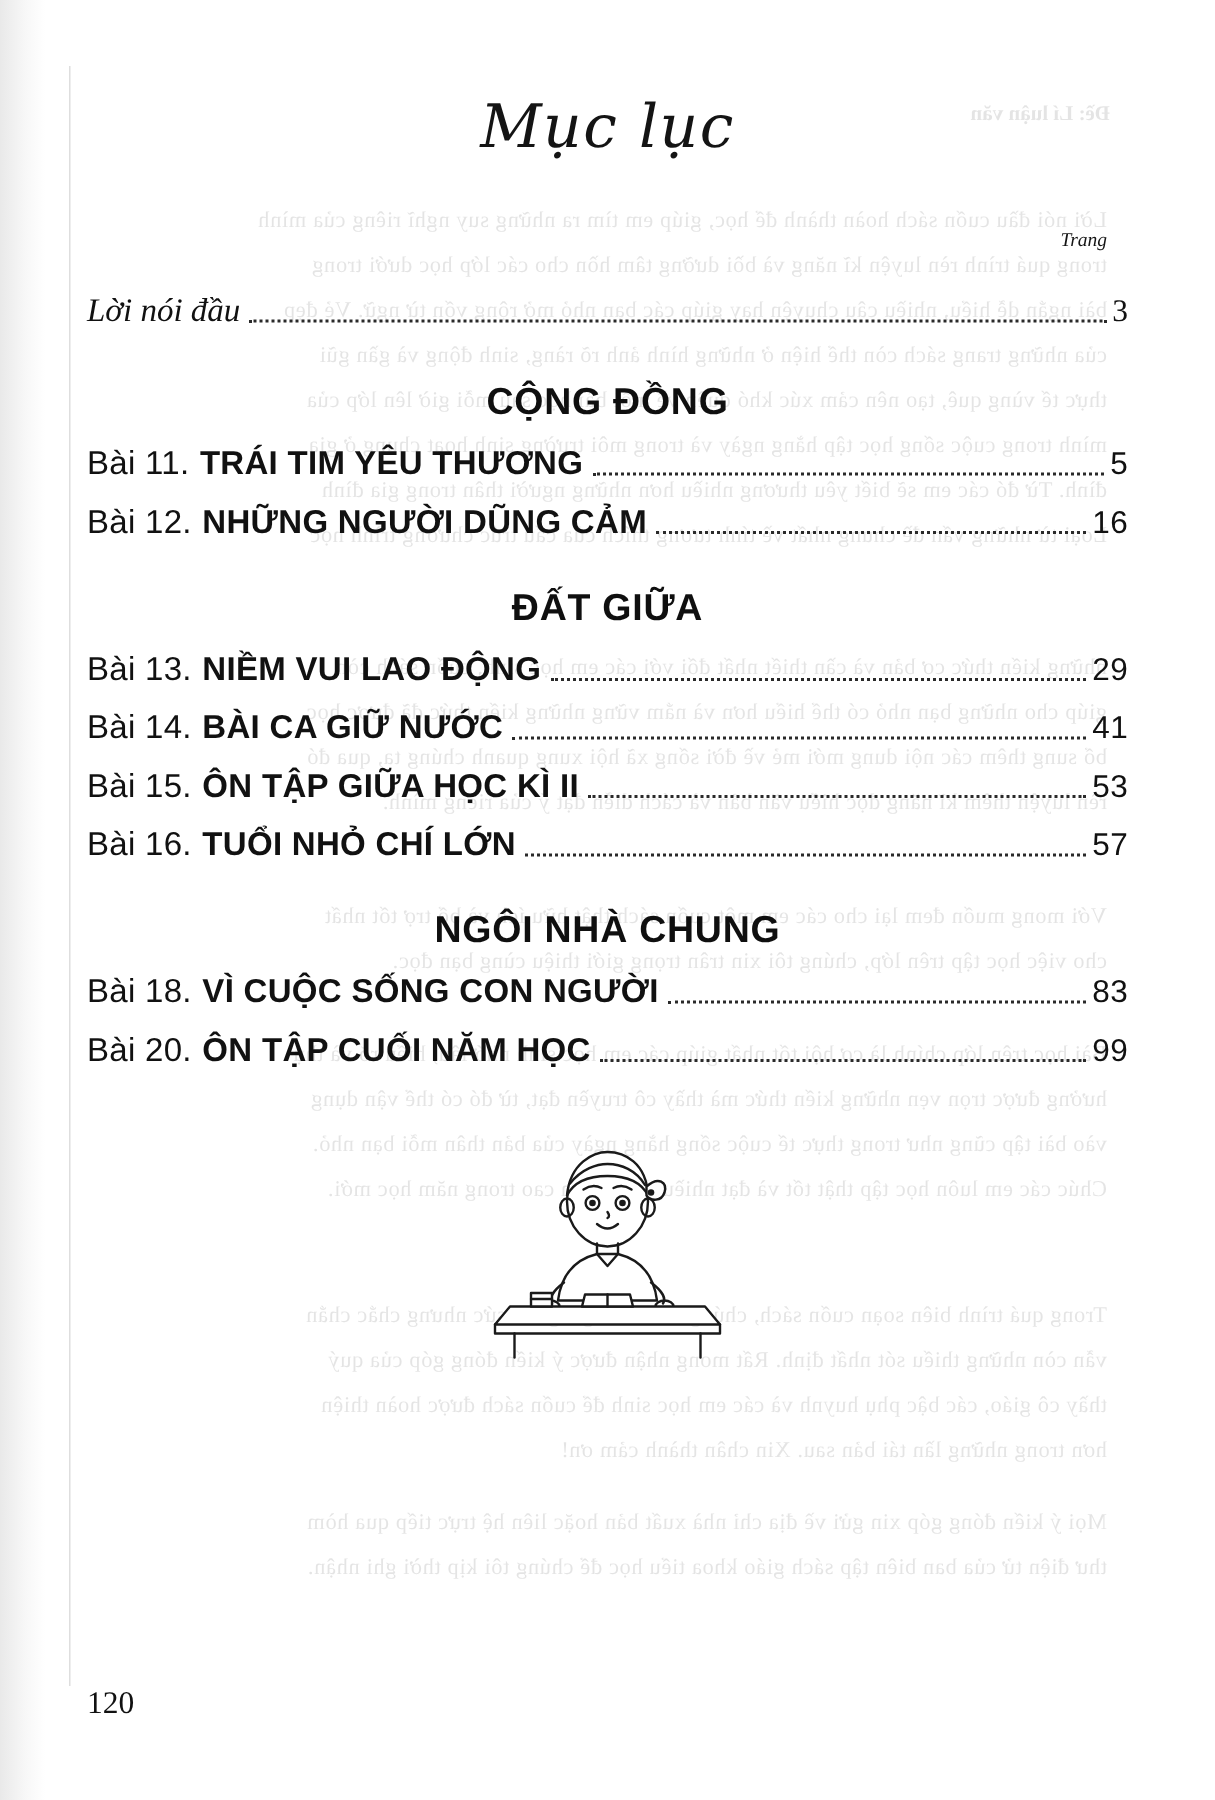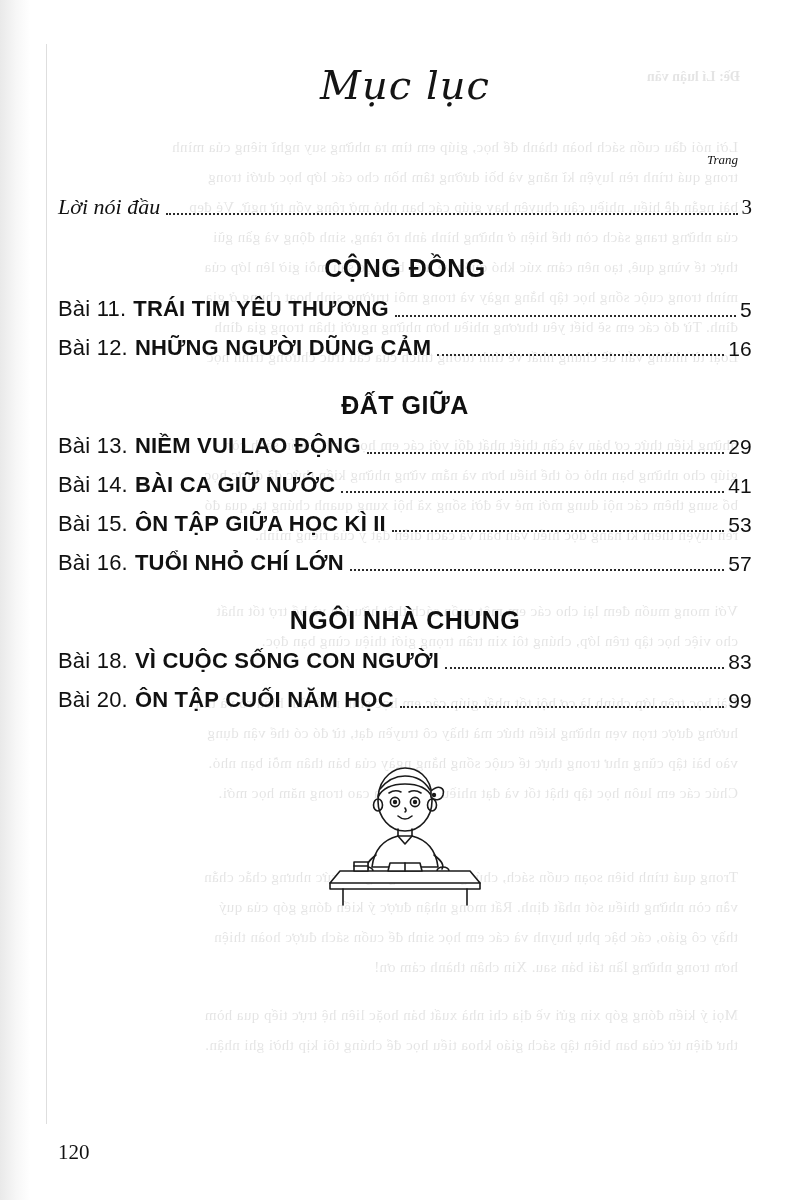--- a/index.html
+++ b/index.html
@@ -146,21 +146,21 @@
 
   .illustration {
     margin-top: 46px;
     display: flex;
     justify-content: center;
   }
 
   .folio {
     position: absolute;
     left: 58px;
-    bottom: 35px;
+    bottom: 52px;
     font-family: "Liberation Serif", serif;
     font-size: 21px;
     color: #111111;
     z-index: 3;
   }
 
   
   .scan-edge {
     position: absolute;
     top: 0;

